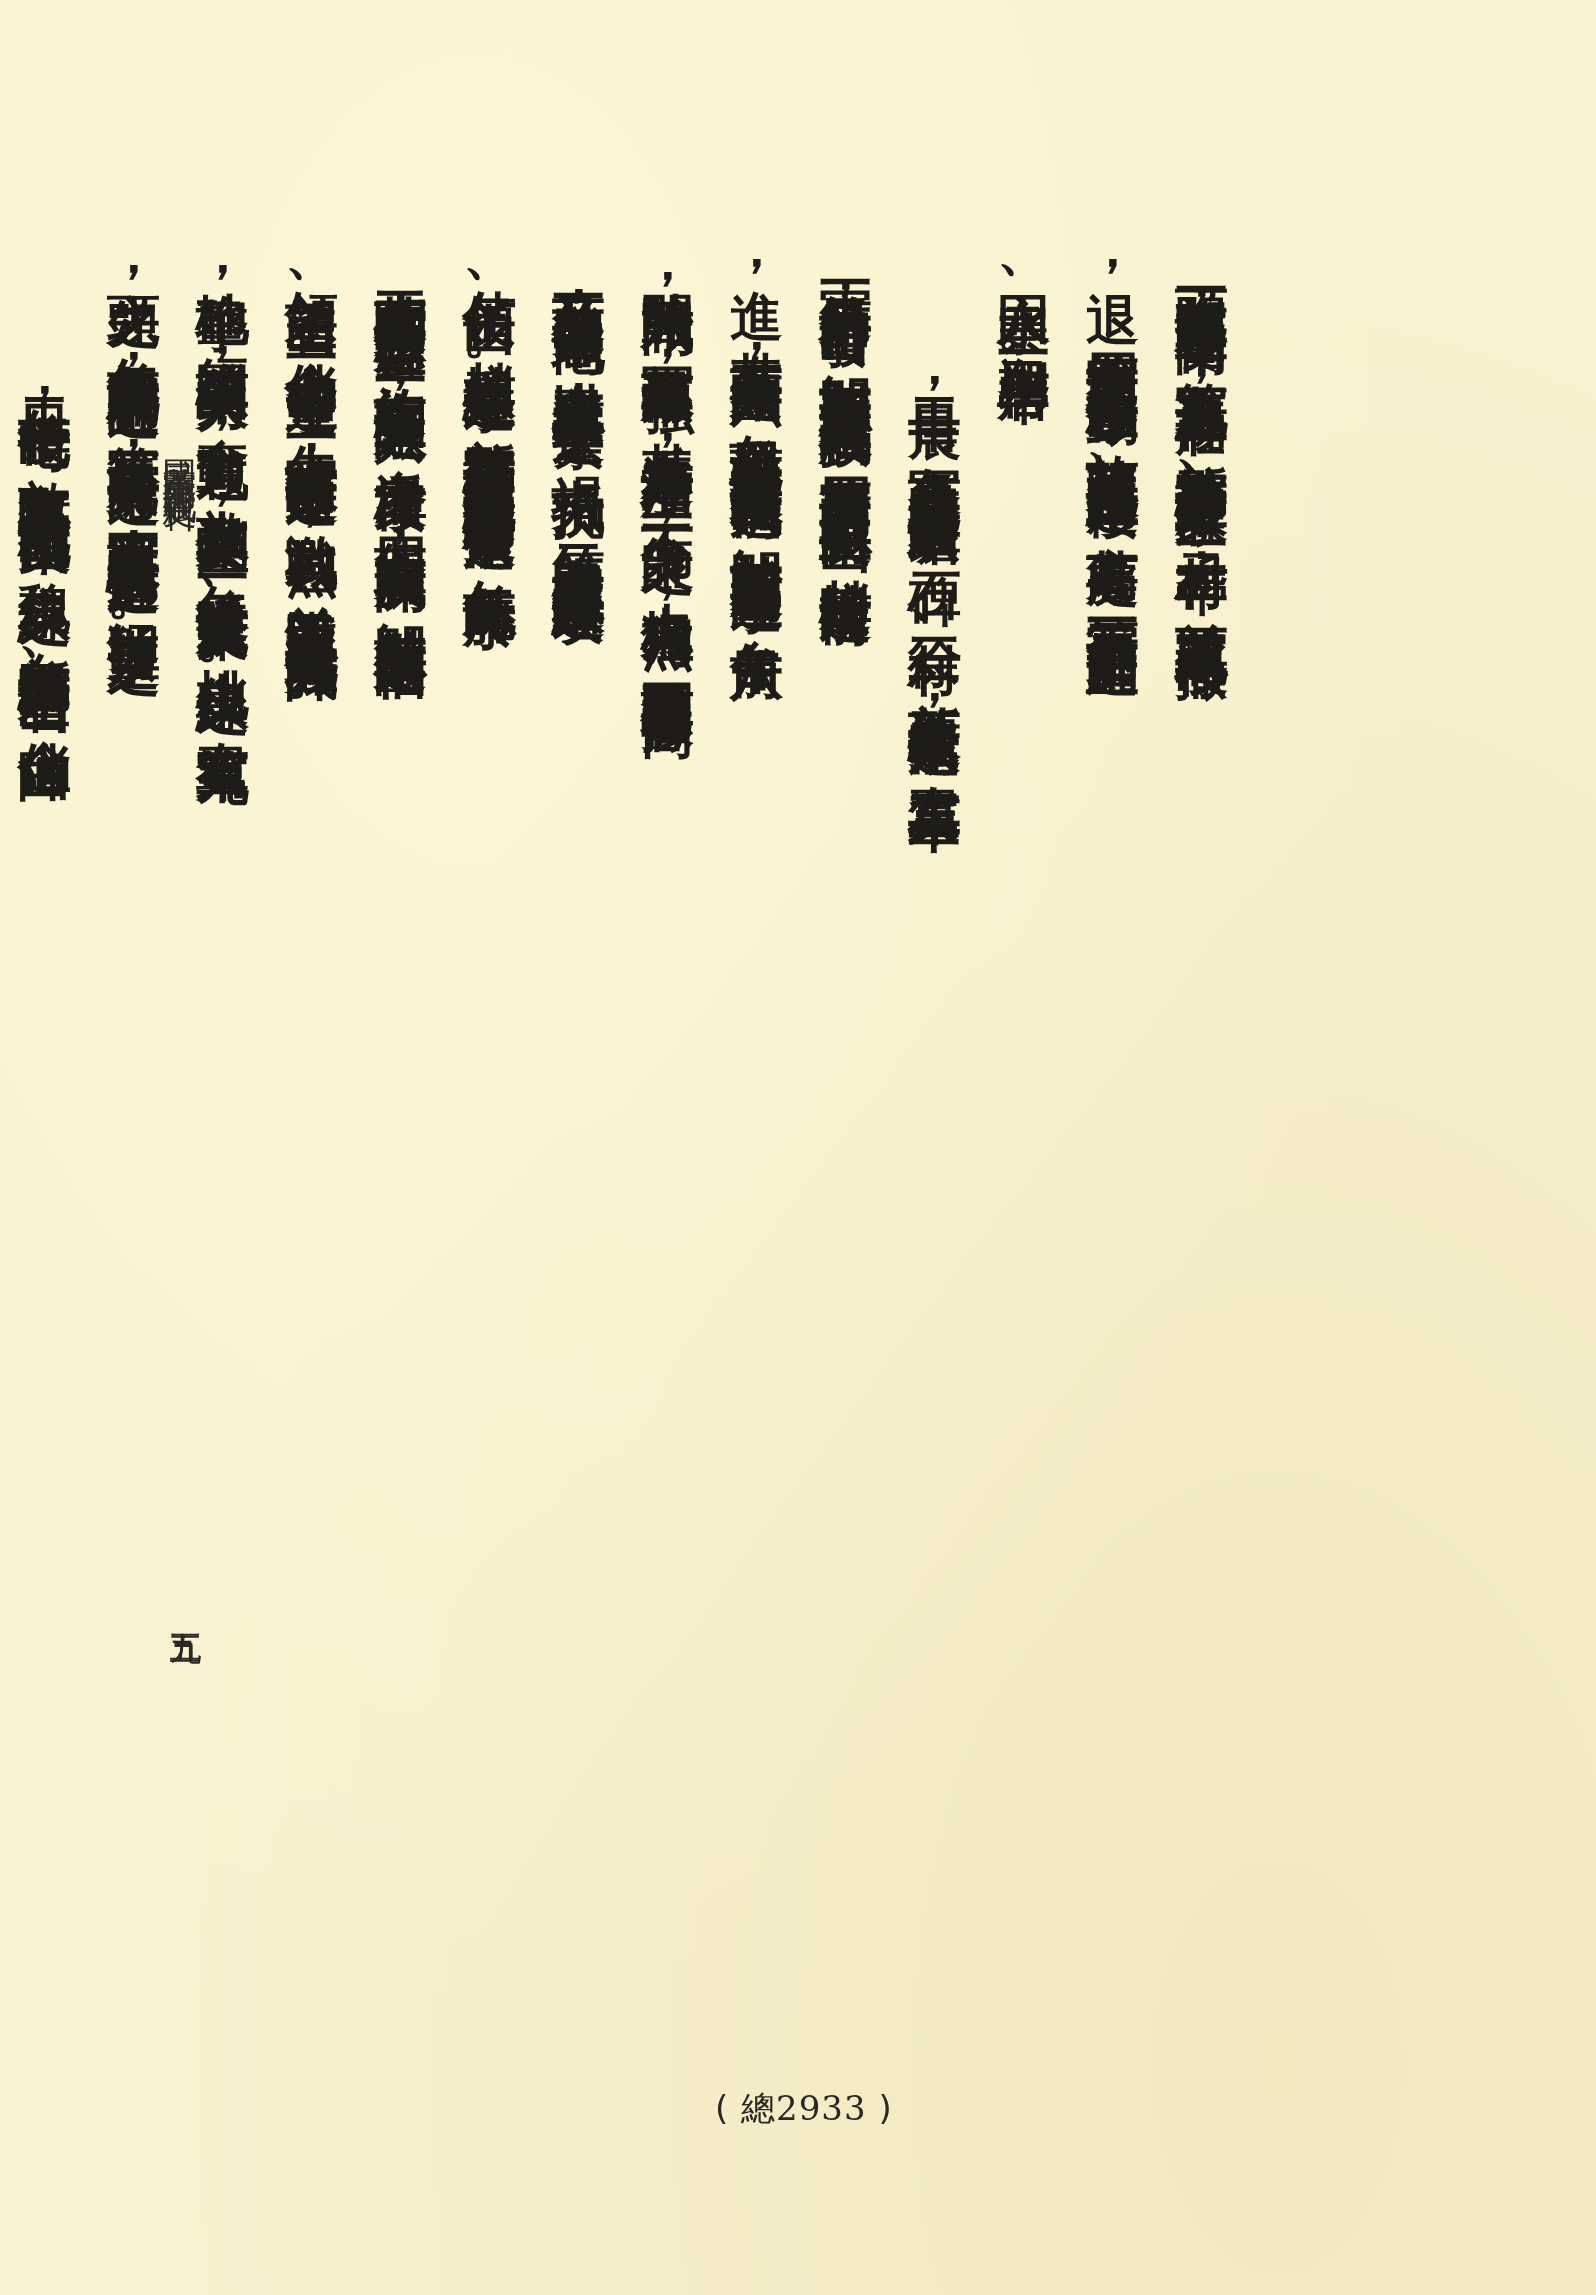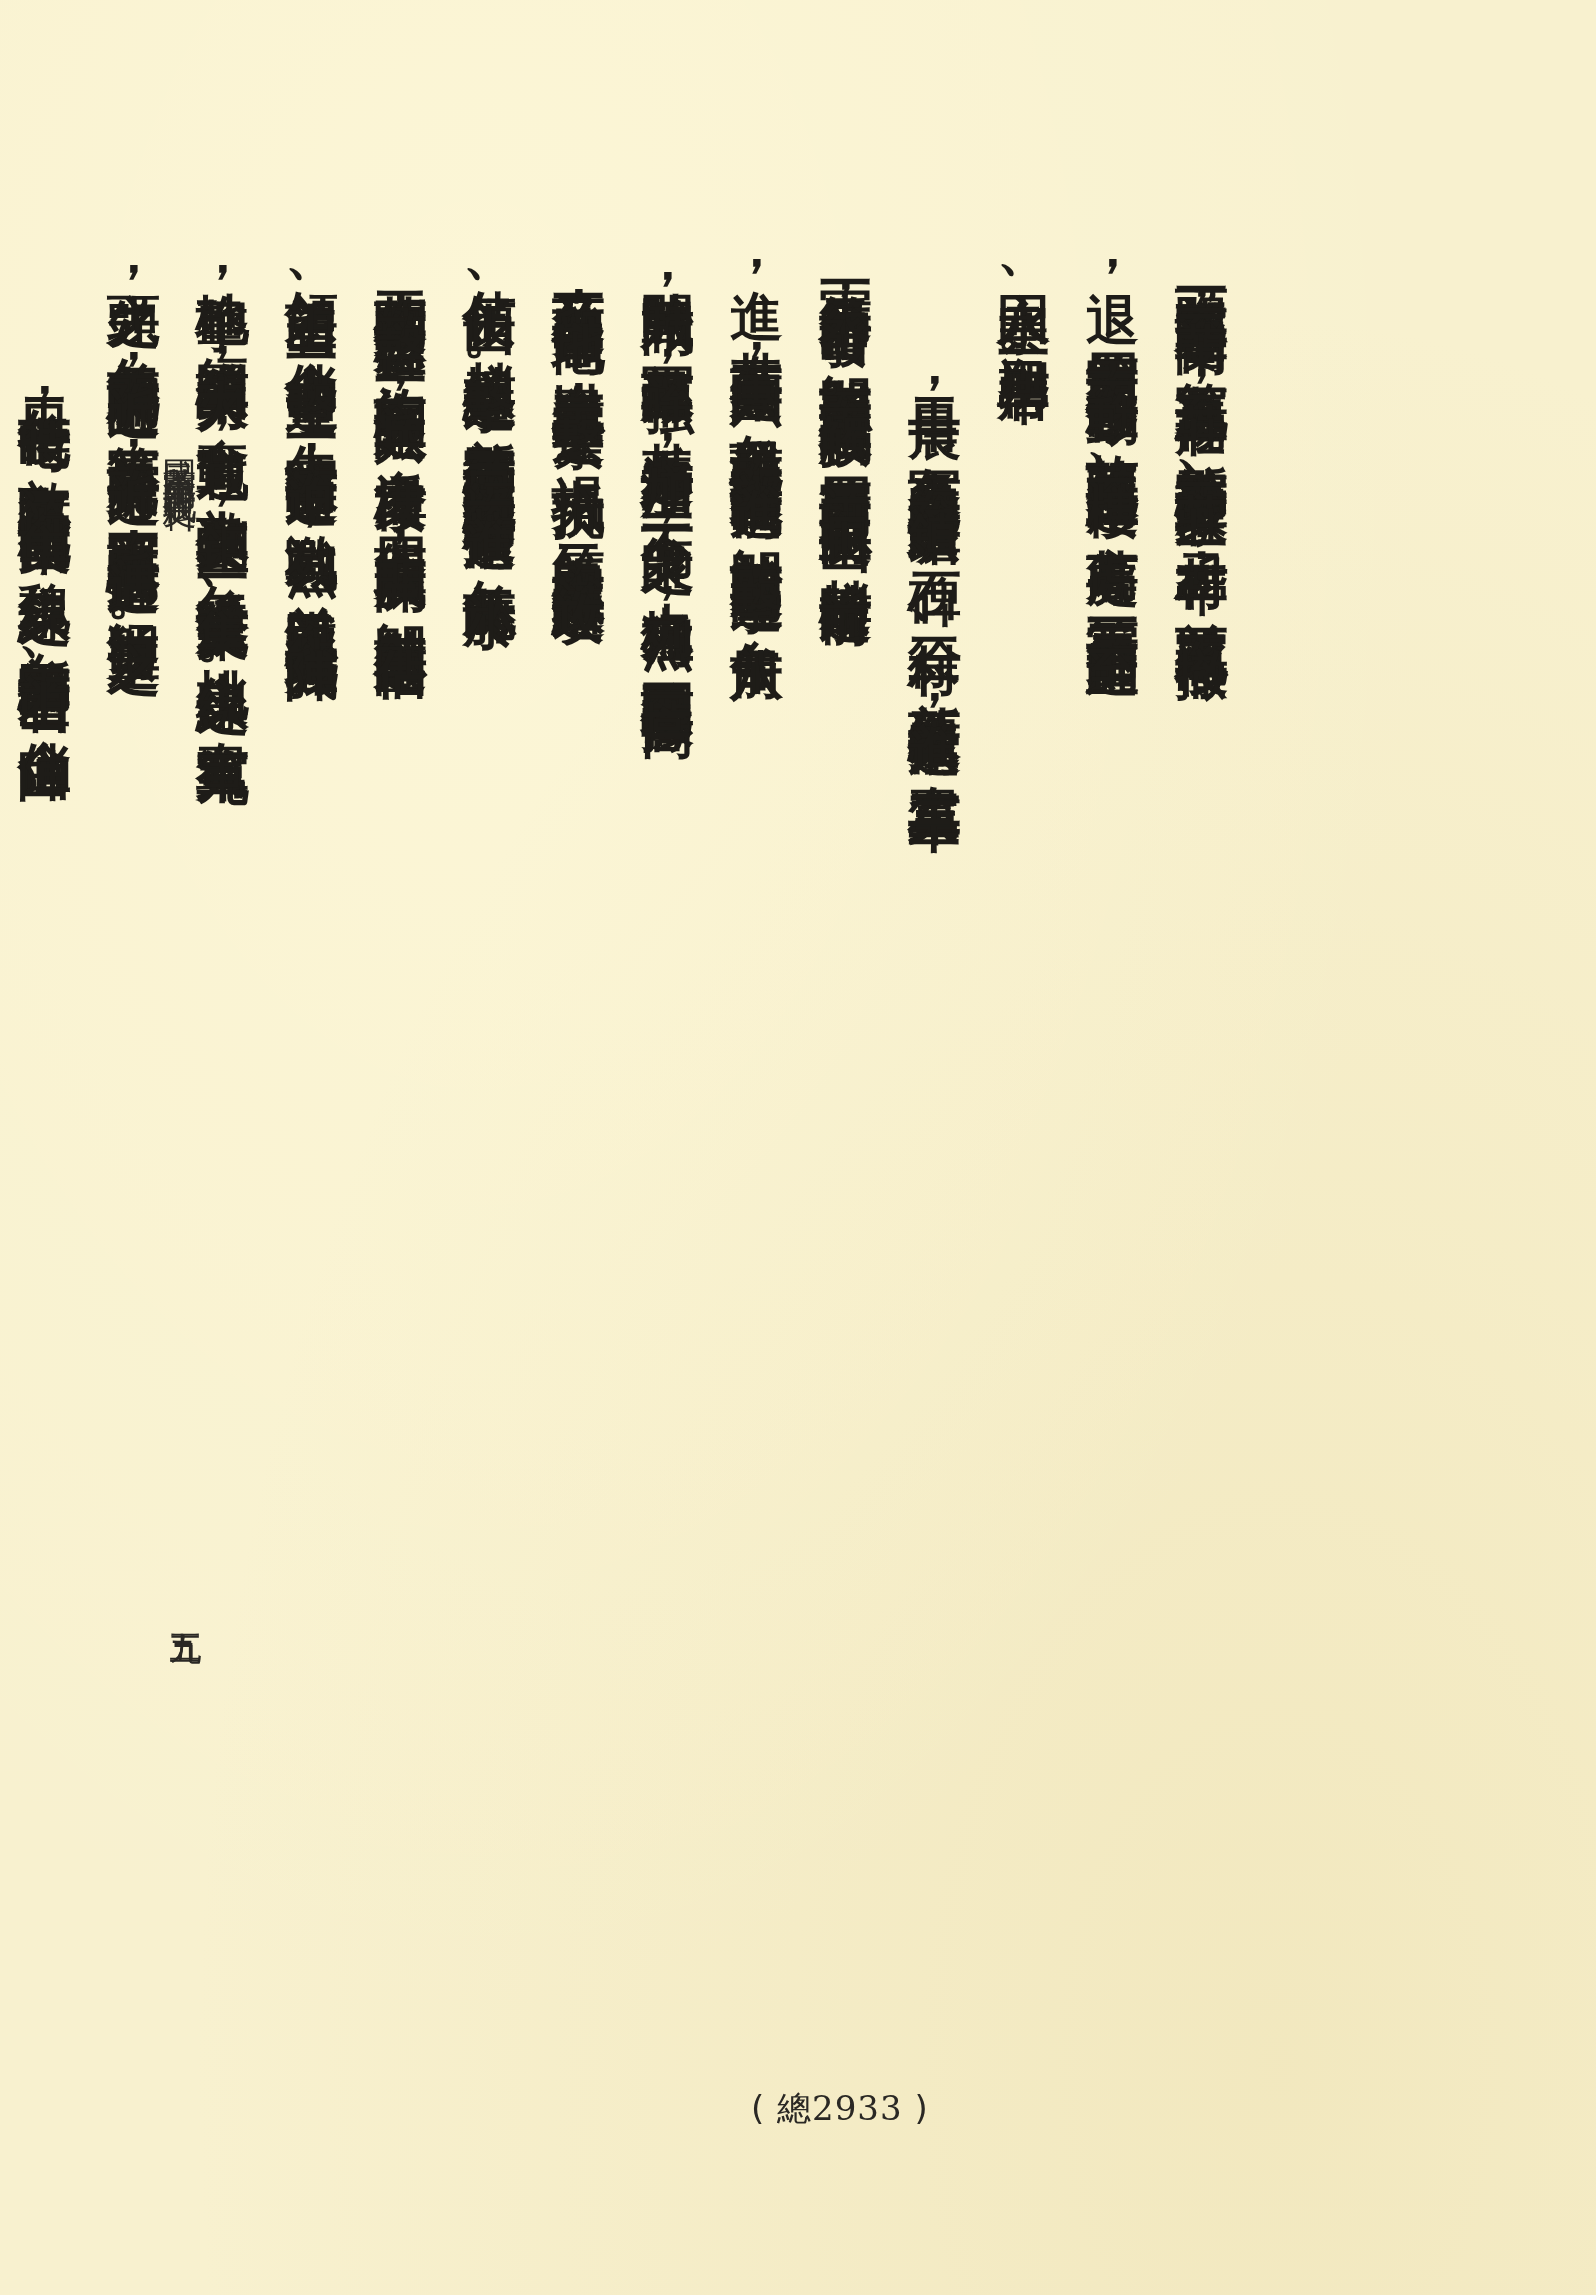--- a/index.html
+++ b/index.html
@@ -65,21 +65,21 @@
       left: 164px;
       top: 1607px;
       writing-mode: vertical-rl;
       text-orientation: upright;
       font-size: 32px;
       letter-spacing: 1.9px;
       color: #2a2824;
     }
     .footer-total {
       position: absolute;
-      left: 751px;
+      left: 715px;
       top: 2086px;
       font-size: 34px;
       color: #2a2824;
       letter-spacing: 1px;
     }
     .footer-total .paren { font-family: "DejaVu Sans", sans-serif; }
   </style>
 </head>
 <body>
 

